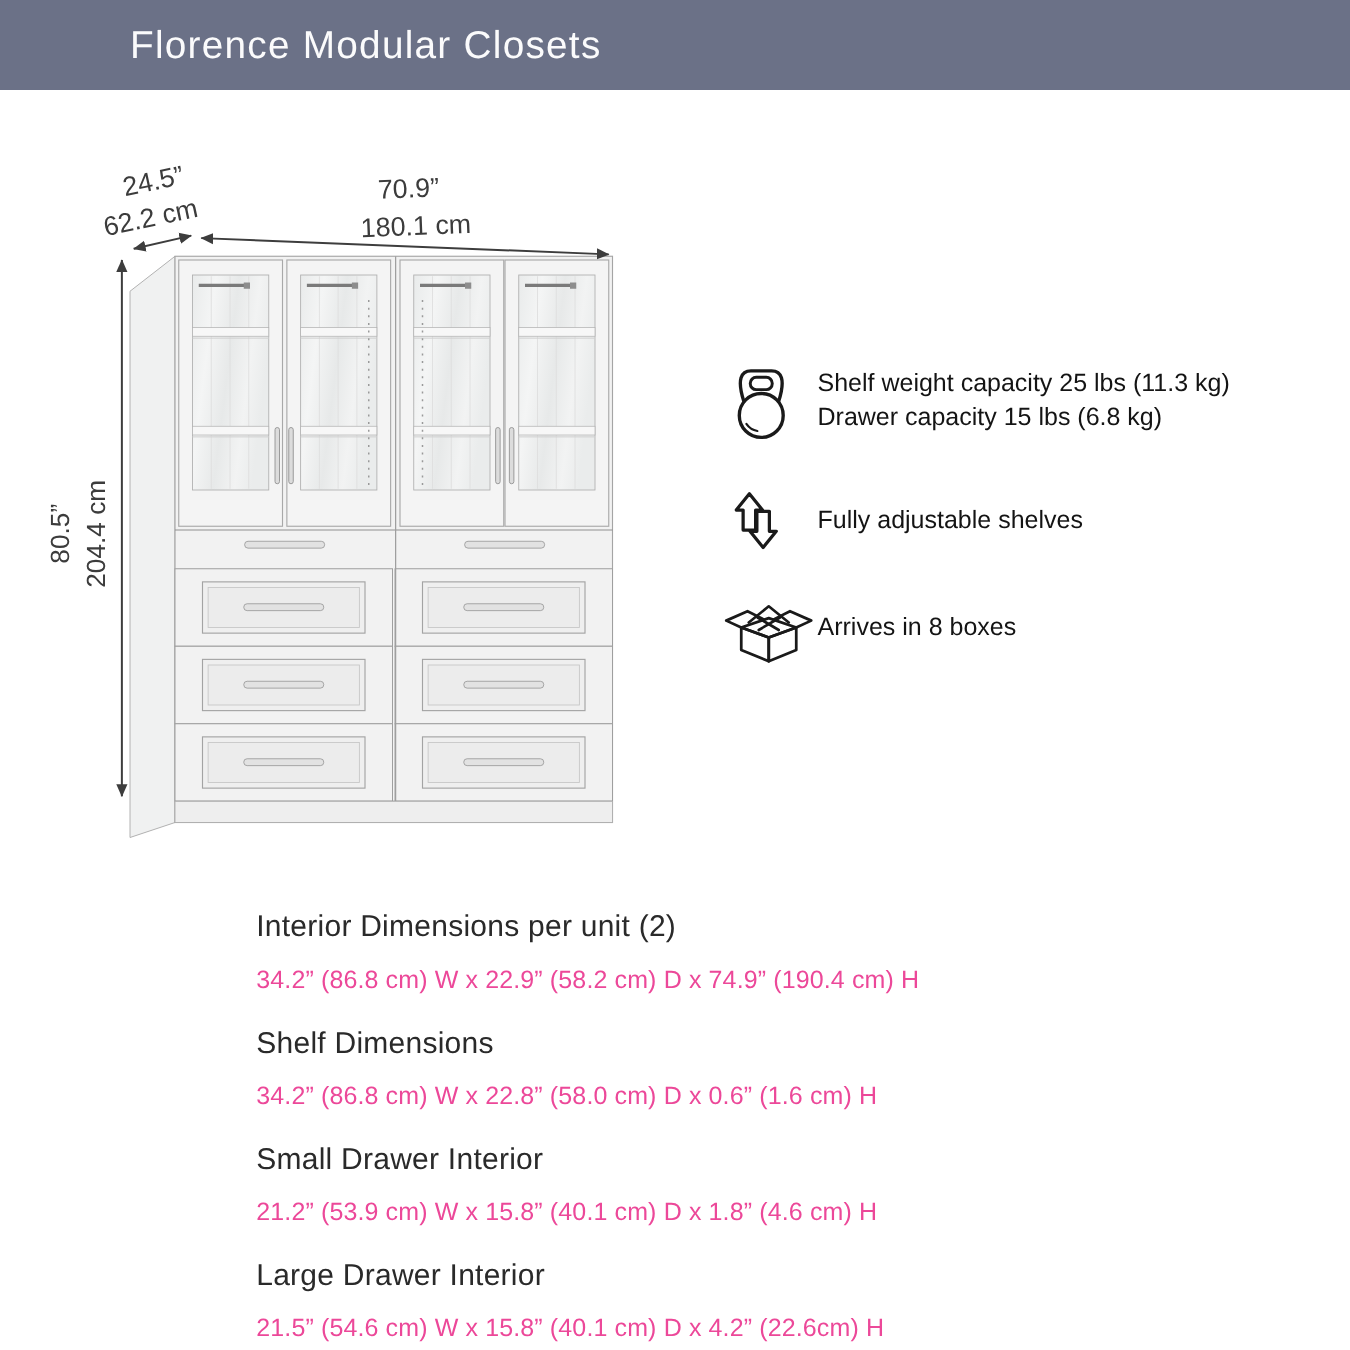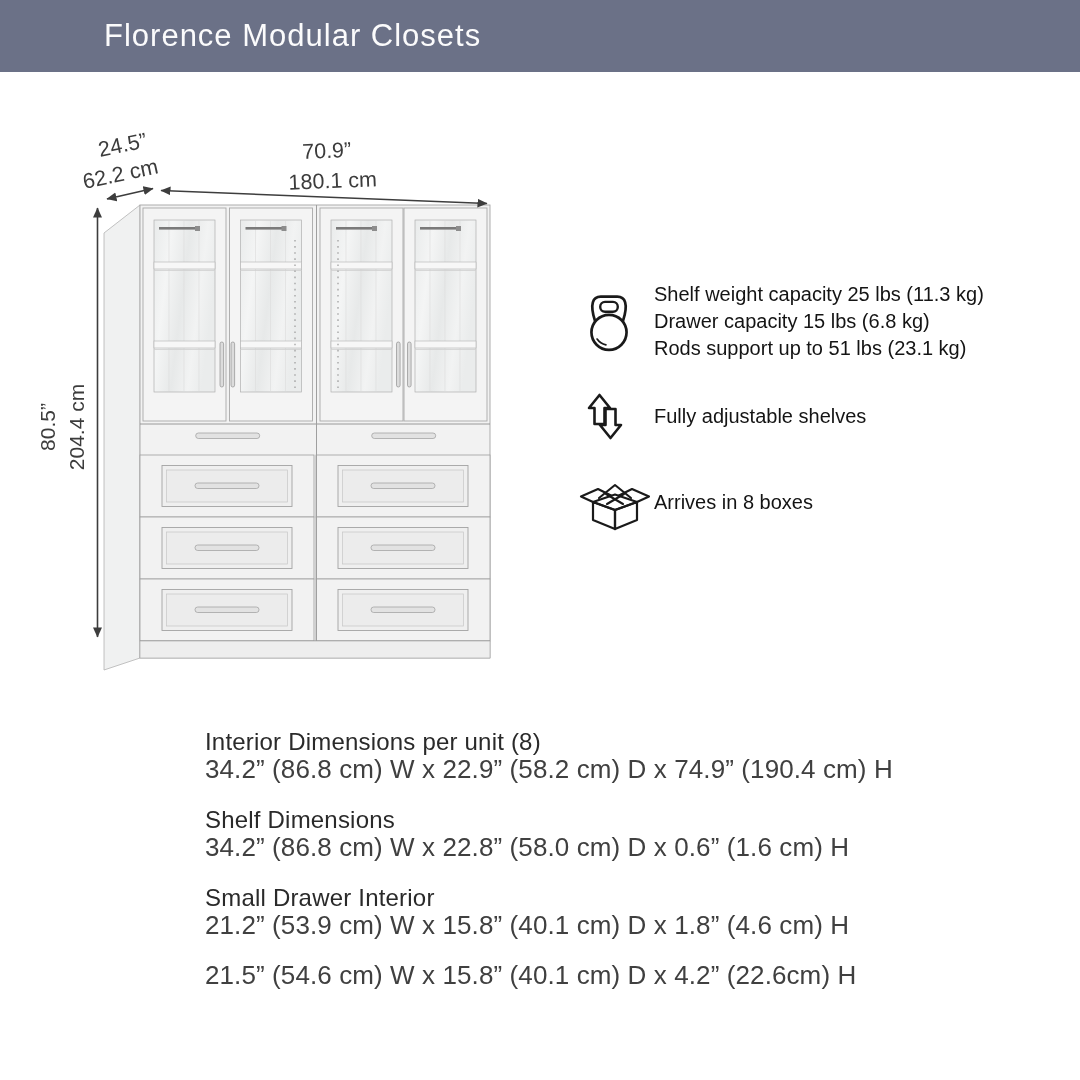--- a/index.html
+++ b/index.html
@@ -21,21 +21,21 @@
   .dim-line{stroke:#3d3d3d;stroke-width:1.6;fill:none;}
   
   .feature-row{position:absolute;left:578px;display:flex;align-items:center;}
   .feature-row .icon-wrap{width:76px;display:flex;align-items:center;}
   .feature-text{color:#141414;font-size:20px;line-height:27px;}
   .icon-stroke{stroke:#1a1a1a;fill:none;stroke-linejoin:round;stroke-linecap:round;}
   
   .specs{position:absolute;left:205px;top:728px;width:760px;}
   .spec-block{margin-bottom:23px;}
   .spec-heading{color:#2a2a2a;font-size:24px;line-height:27px;letter-spacing:0.2px;}
-  .spec-value{color:#404040;font-size:26px;line-height:27px;margin-top:1px;letter-spacing:0.1px;}
+  .spec-value{color:#ec4899;font-size:20px;line-height:27px;margin-top:16px;letter-spacing:0.1px;}
 </style>
 </head>
 <body>
 
 <div class="page">
 
   <div class="header">
     <div class="title">Florence Modular Closets</div>
   </div>
 
@@ -133,21 +133,20 @@
       <svg width="62" height="70" viewBox="0 0 60 64" xmlns="http://www.w3.org/2000/svg">
         <path class="icon-stroke" stroke-width="2.6" d="M16.5,32 C 11,15 14.5,8.5 22,8.5 L 38,8.5 C 45.5,8.5 49,15 43.5,32"></path>
         <rect class="icon-stroke" stroke-width="2.3" x="21.5" y="13.5" width="17" height="9.5" rx="4.6"></rect>
         <circle cx="30" cy="43" r="17" fill="#ffffff" stroke="#1a1a1a" stroke-width="2.6"></circle>
         <path class="icon-stroke" stroke-width="1.7" d="M18.5,49.5 A 13 13 0 0 0 27,55"></path>
       </svg>
     </div>
     <div class="feature-text">
       <div>Shelf weight capacity 25 lbs (11.3 kg)</div>
       <div>Drawer capacity 15 lbs (6.8 kg)</div>
-      <div>Rods support up to 51 lbs (23.1 kg)</div>
     </div>
   </div>
 
   <div class="feature-row" style="top:382px;height:68px;">
     <div class="icon-wrap">
       <svg width="54" height="66" viewBox="0 0 54 66" xmlns="http://www.w3.org/2000/svg">
         <path class="icon-stroke" stroke-width="2.6" d="M11,25 L21.5,12 L32,25 L26.5,25 L26.5,41 L16.5,41 L16.5,25 Z"></path>
         <path class="icon-stroke" stroke-width="2.6" d="M22,42 L32.5,55 L43,42 L37.5,42 L37.5,26 L27.5,26 L27.5,42 Z"></path>
       </svg>
     </div>
@@ -173,29 +172,30 @@
         <path class="icon-stroke" stroke-width="2.2" fill="#ffffff" d="M59,31 L59,49 L37,58 L37,39 Z"></path>
       </svg>
     </div>
     <div class="feature-text">
       <div>Arrives in 8 boxes</div>
     </div>
   </div>
 
   <div class="specs">
     <div class="spec-block">
-      <div class="spec-heading">Interior Dimensions per unit (8)</div>
+      <div class="spec-heading">Interior Dimensions per unit (2)</div>
       <div class="spec-value">34.2” (86.8 cm) W x 22.9” (58.2 cm) D x 74.9” (190.4 cm) H</div>
     </div>
     <div class="spec-block">
       <div class="spec-heading">Shelf Dimensions</div>
       <div class="spec-value">34.2” (86.8 cm) W x 22.8” (58.0 cm) D x 0.6” (1.6 cm) H</div>
     </div>
     <div class="spec-block">
       <div class="spec-heading">Small Drawer Interior</div>
       <div class="spec-value">21.2” (53.9 cm) W x 15.8” (40.1 cm) D x 1.8” (4.6 cm) H</div>
     </div>
     <div class="spec-block">
+      <div class="spec-heading">Large Drawer Interior</div>
       <div class="spec-value">21.5” (54.6 cm) W x 15.8” (40.1 cm) D x 4.2” (22.6cm) H</div>
     </div>
   </div>
 
 </div>
 
 </body></html>

